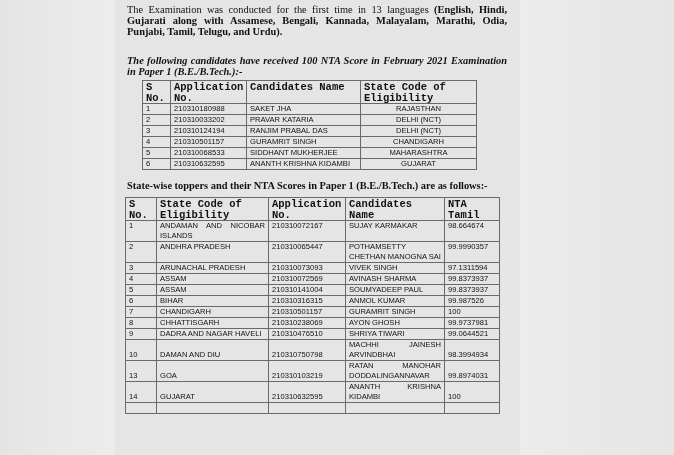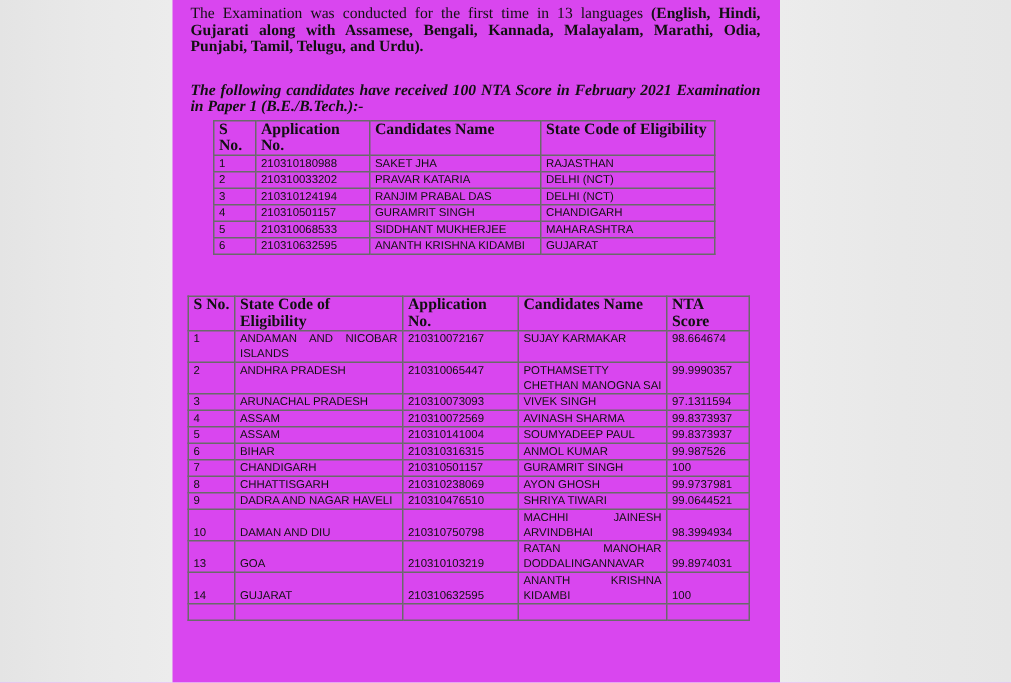--- a/index.html
+++ b/index.html
@@ -6,21 +6,21 @@
   html, body { width: 674px; height: 455px; overflow: hidden; }
   body {
     background: linear-gradient(90deg, #e4e4e4 0px, #e9e9e9 60px, #ececec 114px, #ececec 520px, #e8e8e8 600px, #e6e6e6 674px);
     position: relative;
     font-family: "Liberation Serif", serif;
     color: #111;
   }
   .page {
     position: absolute;
     left: 115px; top: 0; width: 405px; height: 455px;
-    background: #d946ef;
+    background: #e5e5e5;
     overflow: hidden;
   }
   .para {
     position: absolute;
     left: 12px; width: 380px;
     font-size: 10.4px;
     line-height: 11px;
     text-align: justify;
   }
   .para b { font-weight: bold; }
@@ -31,36 +31,36 @@
     position: absolute;
     border-collapse: collapse;
     table-layout: fixed;
   }
   th, td {
     border: 1px solid #6a6a6a;
     vertical-align: top;
     padding: 0 3px;
   }
   th {
-    font-family: Liberation Serif, serif;
+    font-family: Liberation Mono, monospace;
     font-weight: bold;
     font-size: 10.5px;
     line-height: 10.5px;
     text-align: left;
     padding-top: 1px;
     margin-left: 20px;
   }
   td {
     font-family: "Liberation Sans", sans-serif;
     font-size: 7.6px;
     line-height: 10px;
     height: 11px;
   }
   .t1 { left: 27px; top: 80px; width: 334px; }
-  .t1 td.center { }
+  .t1 td.center { text-align: center; }
   .t2 { left: 10px; top: 197px; width: 374px; }
   .t2 td.bottom { vertical-align: bottom; }
   .t2 td.justify-name { text-align: justify; text-align-last: justify; }
   .name-line2 { display: block; text-align: center; text-align-last: left; }
 </style>
 </head>
 <body>
 
 <div class="page">
 
@@ -116,36 +116,37 @@
       </tr>
       <tr>
         <td>6</td>
         <td>210310632595</td>
         <td>ANANTH KRISHNA KIDAMBI</td>
         <td class="center">GUJARAT</td>
       </tr>
     </tbody>
   </table>
 
+  <p class="para p3">State-wise toppers and their NTA Scores in Paper 1 (B.E./B.Tech.) are as follows:-</p>
 
   <table class="t2">
     <colgroup>
       <col style="width:31px">
         <col style="width:112px">
         <col style="width:77px">
         <col style="width:99px">
         <col style="width:55px">
     </colgroup>
     <thead>
       <tr>
         <th>S No.</th>
         <th>State Code of Eligibility</th>
         <th>Application No.</th>
         <th>Candidates Name</th>
-        <th>NTA Score</th>
+        <th>NTA Tamil</th>
       </tr>
     </thead>
     <tbody>
       <tr>
         <td>1</td>
         <td class="justify-name">ANDAMAN AND NICOBAR ISLANDS</td>
         <td>210310072167</td>
         <td>SUJAY KARMAKAR</td>
         <td>98.664674</td>
       </tr>

